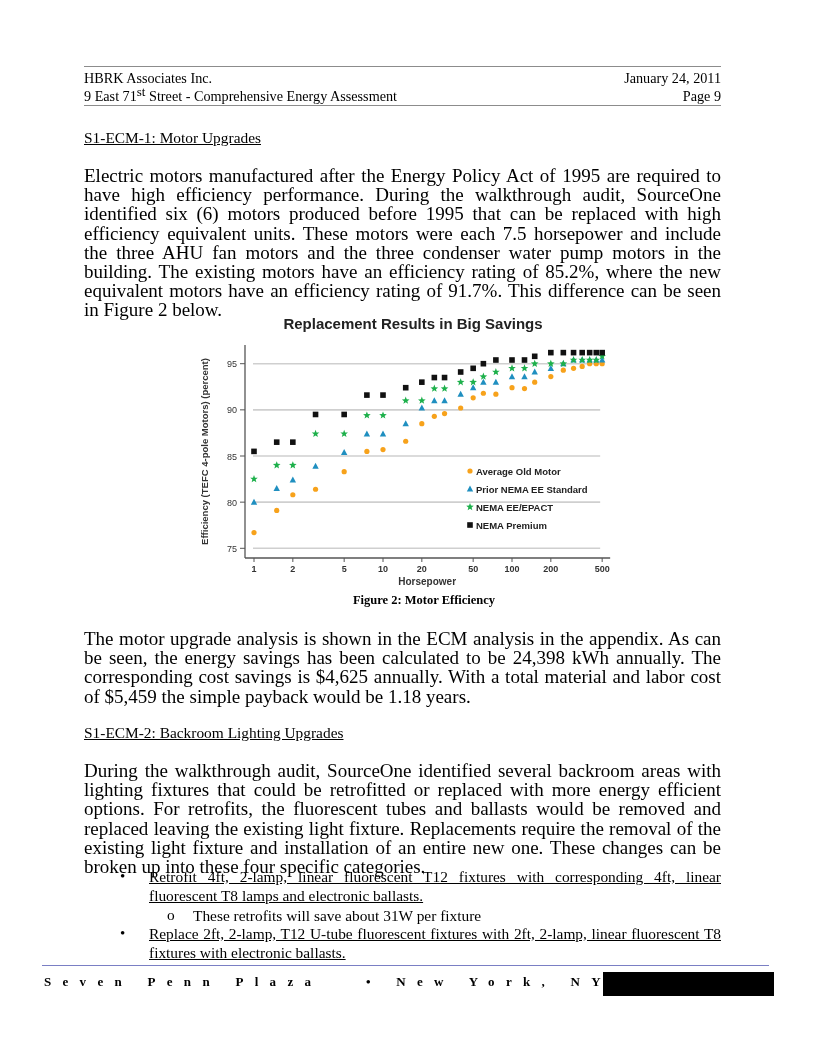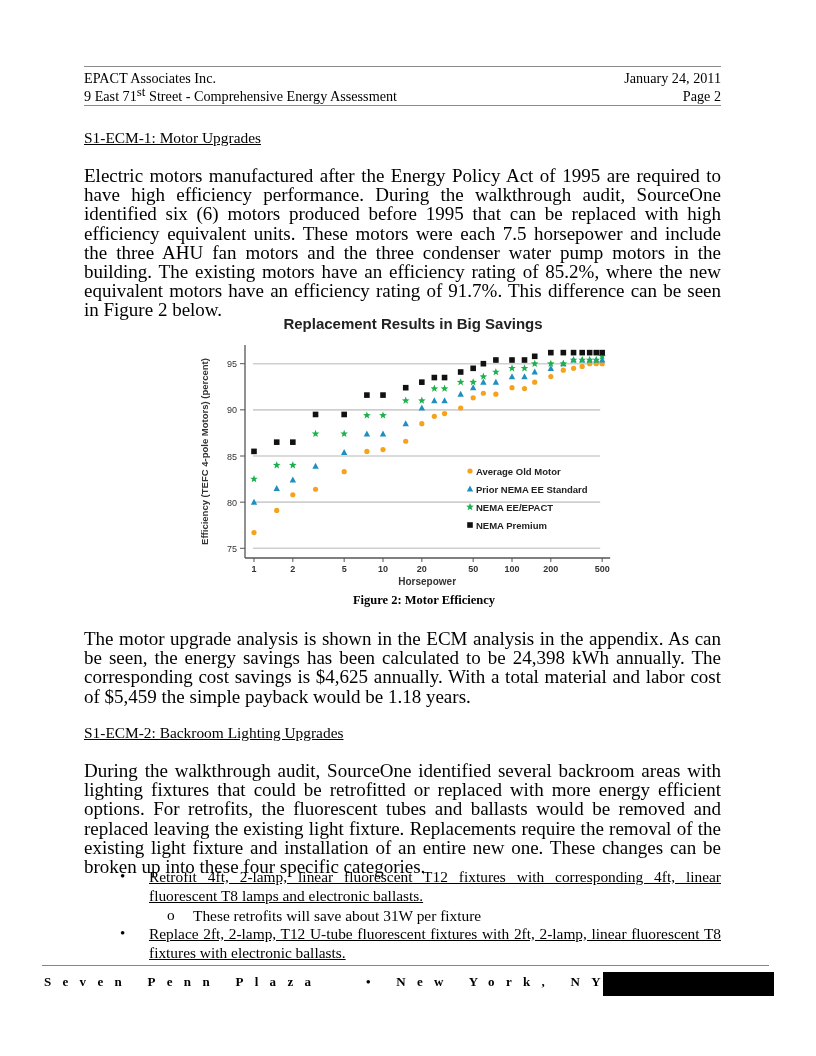--- a/index.html
+++ b/index.html
@@ -19,26 +19,26 @@
                  letter-spacing: 11.3px; white-space: pre; }
   .footer-box { position: absolute; left: 603px; top: 972px; width: 171px; height: 24px; background: #000; }
   .fig-caption { position: absolute; left: 0; width: 816px; top: 593px; text-align: center;
                  font-weight: bold; font-size: 12.5px; padding-left: 16px; }
   svg text { font-family: "Liberation Sans", sans-serif; }
 </style>
 </head>
 <body>
 
 <div class="hr" style="left:84px; top:66px; width:637px;"></div>
-<div class="abs hdr" style="left:84px; top:69px;">EPACT Associates Inc.</div>
+<div class="abs hdr" style="left:84px; top:69px;">HBRK Associates Inc.</div>
 <div class="abs hdr" style="right:95px; top:69px;">January 24, 2011</div>
 <div class="abs hdr" style="left:84px; top:87px;">
   <span>9 East 71</span><sup>st</sup><span> Street - Comprehensive Energy Assessment</span>
 </div>
-<div class="abs hdr" style="right:95px; top:87px;">Page 2</div>
+<div class="abs hdr" style="right:95px; top:87px;">Page 9</div>
 <div class="hr" style="left:84px; top:105px; width:637px;"></div>
 
 <div class="heading" style="top:128px;">S1-ECM-1: Motor Upgrades</div>
 <div class="para" style="top:166px;">Electric motors manufactured after the Energy Policy Act of 1995 are required to have high efficiency performance. During the walkthrough audit, SourceOne identified six (6) motors produced before 1995 that can be replaced with high efficiency equivalent units.  These motors were each 7.5 horsepower and include the three AHU fan motors and the three condenser water pump motors in the building.  The existing motors have an efficiency rating of 85.2%, where the new equivalent motors have an efficiency rating of 91.7%.  This difference can be seen in Figure 2 below.</div>
 
 <svg id="chart" class="abs" style="left:190px; top:305px;" width="435" height="290" viewBox="0 0 435 290">
   <text id="chart-title" x="223" y="24" text-anchor="middle" font-size="15" font-weight="bold" fill="#222" style="font-stretch:condensed;">Replacement Results in Big Savings</text>
   <g id="grid">
       <line x1="63" x2="410.16713055934645" y1="243.3" y2="243.3" stroke="#cfcfcf" stroke-width="1.6"></line>
       <line x1="63" x2="410.16713055934645" y1="197.15000000000003" y2="197.15000000000003" stroke="#cfcfcf" stroke-width="1.6"></line>

